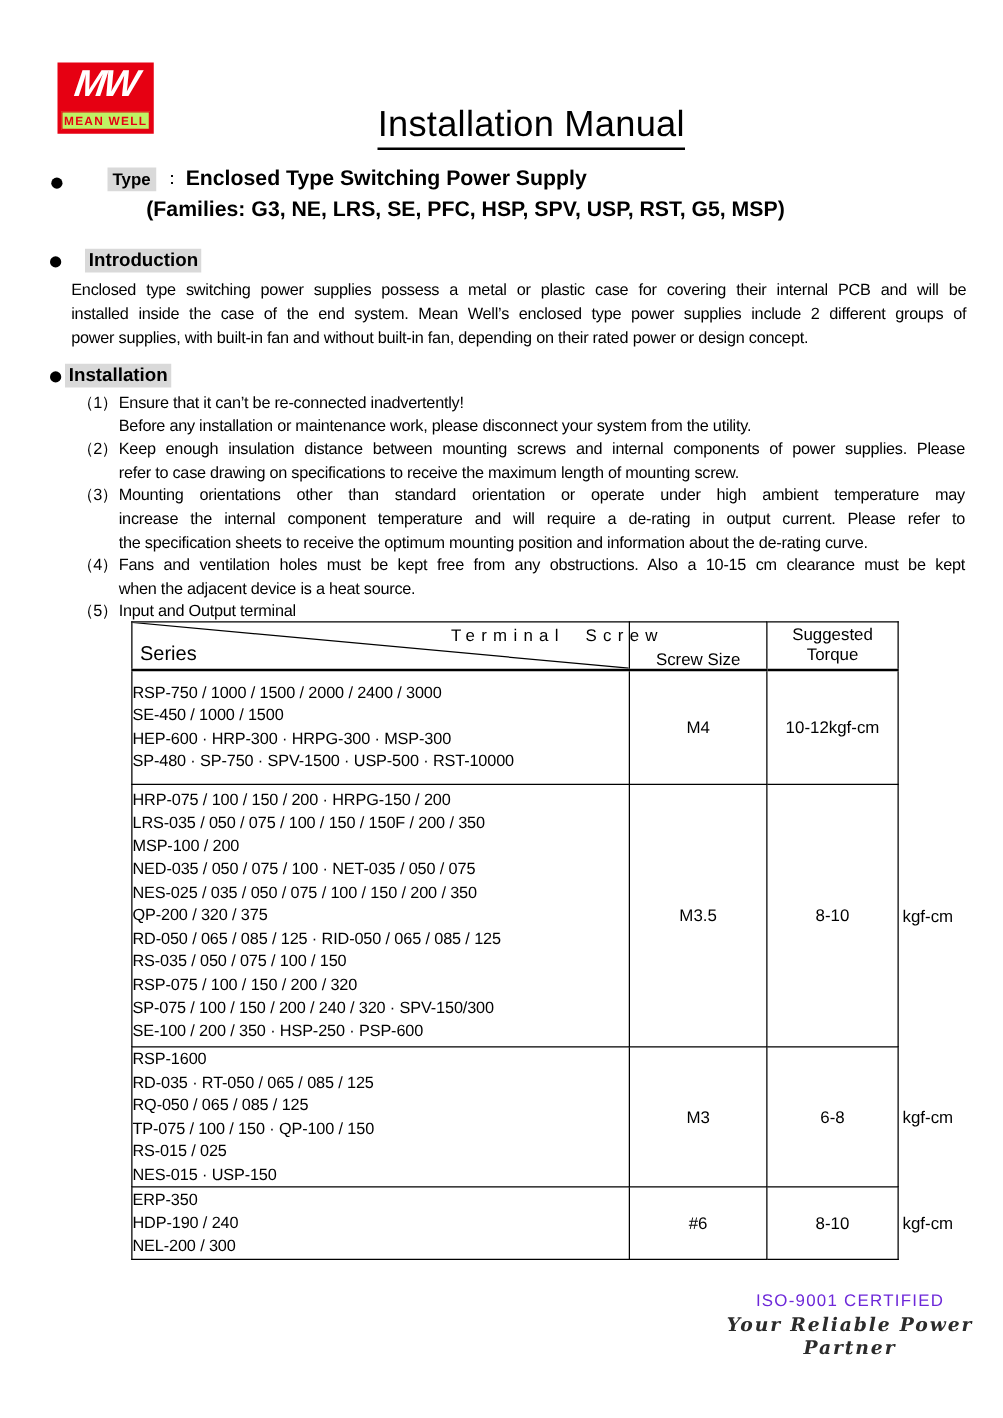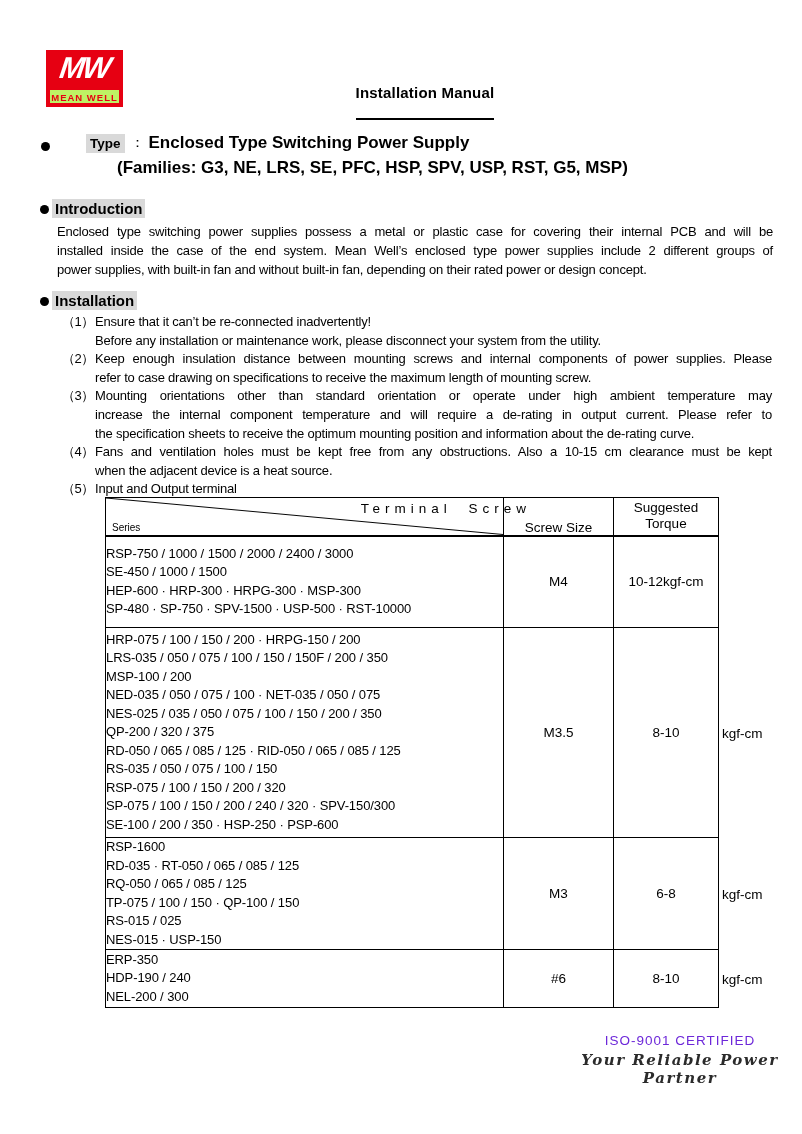--- a/index.html
+++ b/index.html
@@ -9,40 +9,40 @@
   
   .logo{position:absolute;left:46px;top:50px;width:77px;height:57px;background:#e60012;}
   .logo-mw{color:#fff;font-weight:bold;font-style:italic;font-size:30px;line-height:36px;
            text-align:center;letter-spacing:-2px;transform:skewX(-8deg);}
   .logo-strip{position:absolute;left:3px;right:3px;bottom:3px;height:15px;background:#bef264;
               color:#e60012;font-size:9.5px;font-weight:bold;letter-spacing:1px;
               line-height:15px;text-align:center;border:1px solid #e60012;box-sizing:border-box;}
 
   
   .title-wrap{position:absolute;left:50px;top:84px;width:750px;text-align:center;}
-  .title{display:inline-block;font-size:15px;font-weight:bold;border-bottom:2.5px solid #000;
-         padding-bottom:17px;letter-spacing:0.2px;}
+  .title{display:inline-block;font-size:29px;font-weight:normal;border-bottom:2.5px solid #000;
+         padding-bottom:1px;letter-spacing:0.2px;}
 
   .bullet{position:absolute;width:9px;height:9px;border-radius:50%;background:#000;}
   .b-type{left:41px;top:142px;}
   .b-intro{left:40px;top:205px;}
   .b-install{left:40px;top:297px;}
 
   .hl{background:#d9d9d9;}
 
   
   .type-line{position:absolute;left:62px;top:133px;display:flex;align-items:center;padding-left:24px;}
   .type-label{font-size:13.5px;font-weight:bold;background:#d9d9d9;padding:2px 4px;}
   .type-colon{font-size:14px;margin:0 4px 0 6px;}
   .type-value{font-size:17px;font-weight:bold;}
   .families{position:absolute;left:117px;top:158px;font-size:17px;font-weight:bold;}
 
   
   .sect-head{position:absolute;font-size:15px;font-weight:bold;padding:1px 3px;}
-  .h-intro{left:52px;top:199px;}
+  .h-intro{left:68px;top:199px;}
   .h-install{left:52px;top:291px;}
 
   
   .tline{font-size:13px;letter-spacing:-0.2px;line-height:19px;white-space:normal;}
   .just{text-align:justify;text-align-last:justify;}
   .intro{position:absolute;left:57px;top:222px;width:716px;}
   .items{position:absolute;left:62px;top:313px;width:712px;}
   .items .tline{line-height:18.6px;}
   .item{display:flex;}
   .inum{flex:0 0 33px;font-size:13px;line-height:18.6px;letter-spacing:-0.5px;}
@@ -50,21 +50,21 @@
 
   
   .tbl{position:absolute;left:105px;top:497px;border-collapse:collapse;table-layout:fixed;}
   .tbl td{border:1px solid #000;padding:0;overflow:visible;}
   .tbl thead td{border-bottom-width:2px;}
   .hrow{height:38px;}
   .hc1{position:relative;}
   .diag{position:absolute;left:0;top:0;width:100%;height:100%;display:block;}
   .hgroup{position:absolute;top:3px;right:-28px;font-size:13.5px;letter-spacing:5px;
           word-spacing:8px;white-space:nowrap;background:transparent;z-index:2;}
-  .hseries{position:absolute;left:6px;bottom:2px;font-size:10px;}
+  .hseries{position:absolute;left:6px;bottom:2px;font-size:16px;}
   .hc2{vertical-align:bottom;text-align:center;font-size:13.5px;padding-bottom:3px;}
   .hc3{text-align:center;font-size:13.5px;line-height:16px;vertical-align:middle;}
   .c-series{padding-left:6px;vertical-align:middle;}
   .sline{font-size:13px;line-height:18.5px;letter-spacing:-0.1px;white-space:nowrap;}
   .c-screw{text-align:center;vertical-align:middle;font-size:13.5px;}
   .c-torque{text-align:center;vertical-align:middle;font-size:13.5px;position:relative;}
   .unit-out{position:absolute;left:calc(100% + 4px);top:50%;transform:translateY(-50%);
             font-size:13.5px;white-space:nowrap;}
 
   

